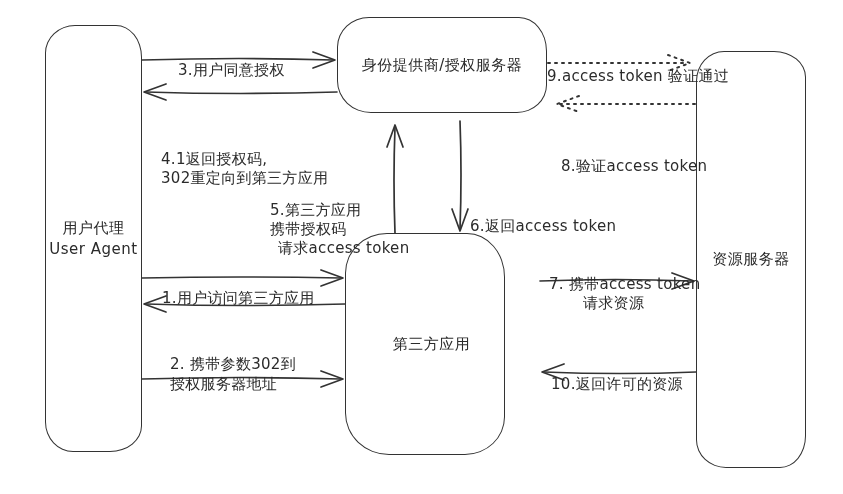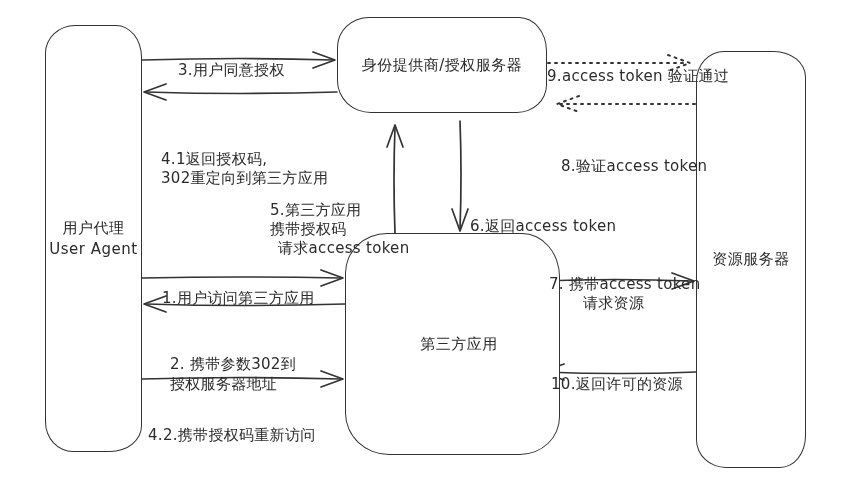--- a/index.html
+++ b/index.html
@@ -41,21 +41,21 @@
   }
   .node-user-agent {
     left: 45px; top: 25px; width: 97px; height: 427px;
     border-radius: 30px 26px 32px 28px / 28px 32px 26px 30px;
   }
   .node-auth-server {
     left: 337px; top: 17px; width: 210px; height: 96px;
     border-radius: 32px 28px 30px 34px / 30px 34px 28px 32px;
   }
   .node-third-party {
-    left: 345px; top: 233px; width: 215px; height: 222px;
+    left: 345px; top: 233px; width: 160px; height: 222px;
     border-radius: 42px 38px 40px 44px / 40px 44px 38px 42px;
     padding-left: 13px;
   }
   .node-resource-server {
     left: 696px; top: 31px; width: 110px; height: 417px;
     border-radius: 28px 32px 26px 30px / 30px 26px 32px 28px;
     margin-top: 20px;
   }
   .lbl {
     position: absolute;
@@ -170,23 +170,20 @@
 
   <div class="lbl l3">
     <div class="ln1">3.用户同意授权</div>
   </div>
 
   <div class="lbl l41">
     <div class="ln1">4.1返回授权码,</div>
     <div class="ln2">302重定向到第三方应用</div>
   </div>
 
-  <div class="lbl l42">
-    <div class="ln1">4.2.携带授权码重新访问</div>
-  </div>
 
   <div class="lbl l5">
     <div class="ln1">5.第三方应用</div>
     <div class="ln2">携带授权码</div>
     <div class="ln3">请求access token</div>
   </div>
 
   <div class="lbl l6">
     <div class="ln1">6.返回access token</div>
   </div>

